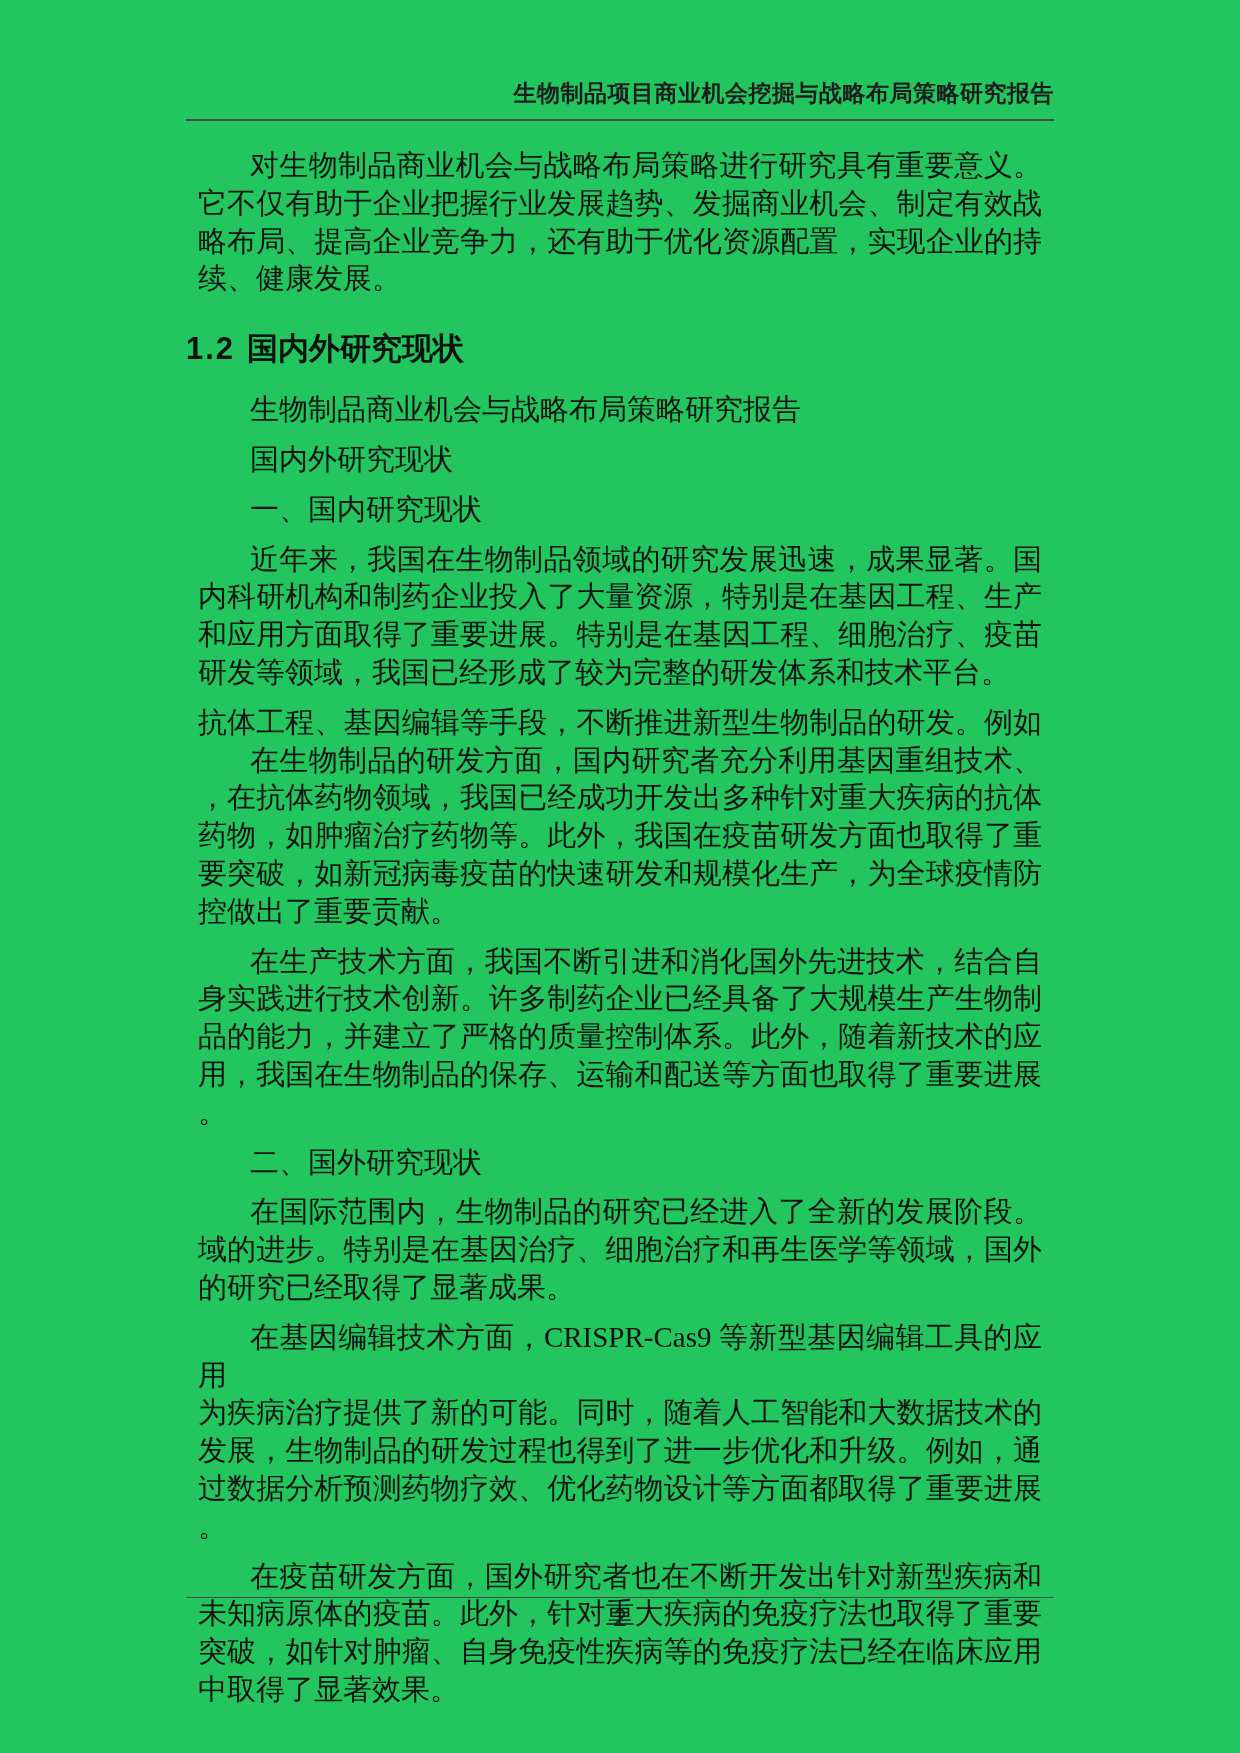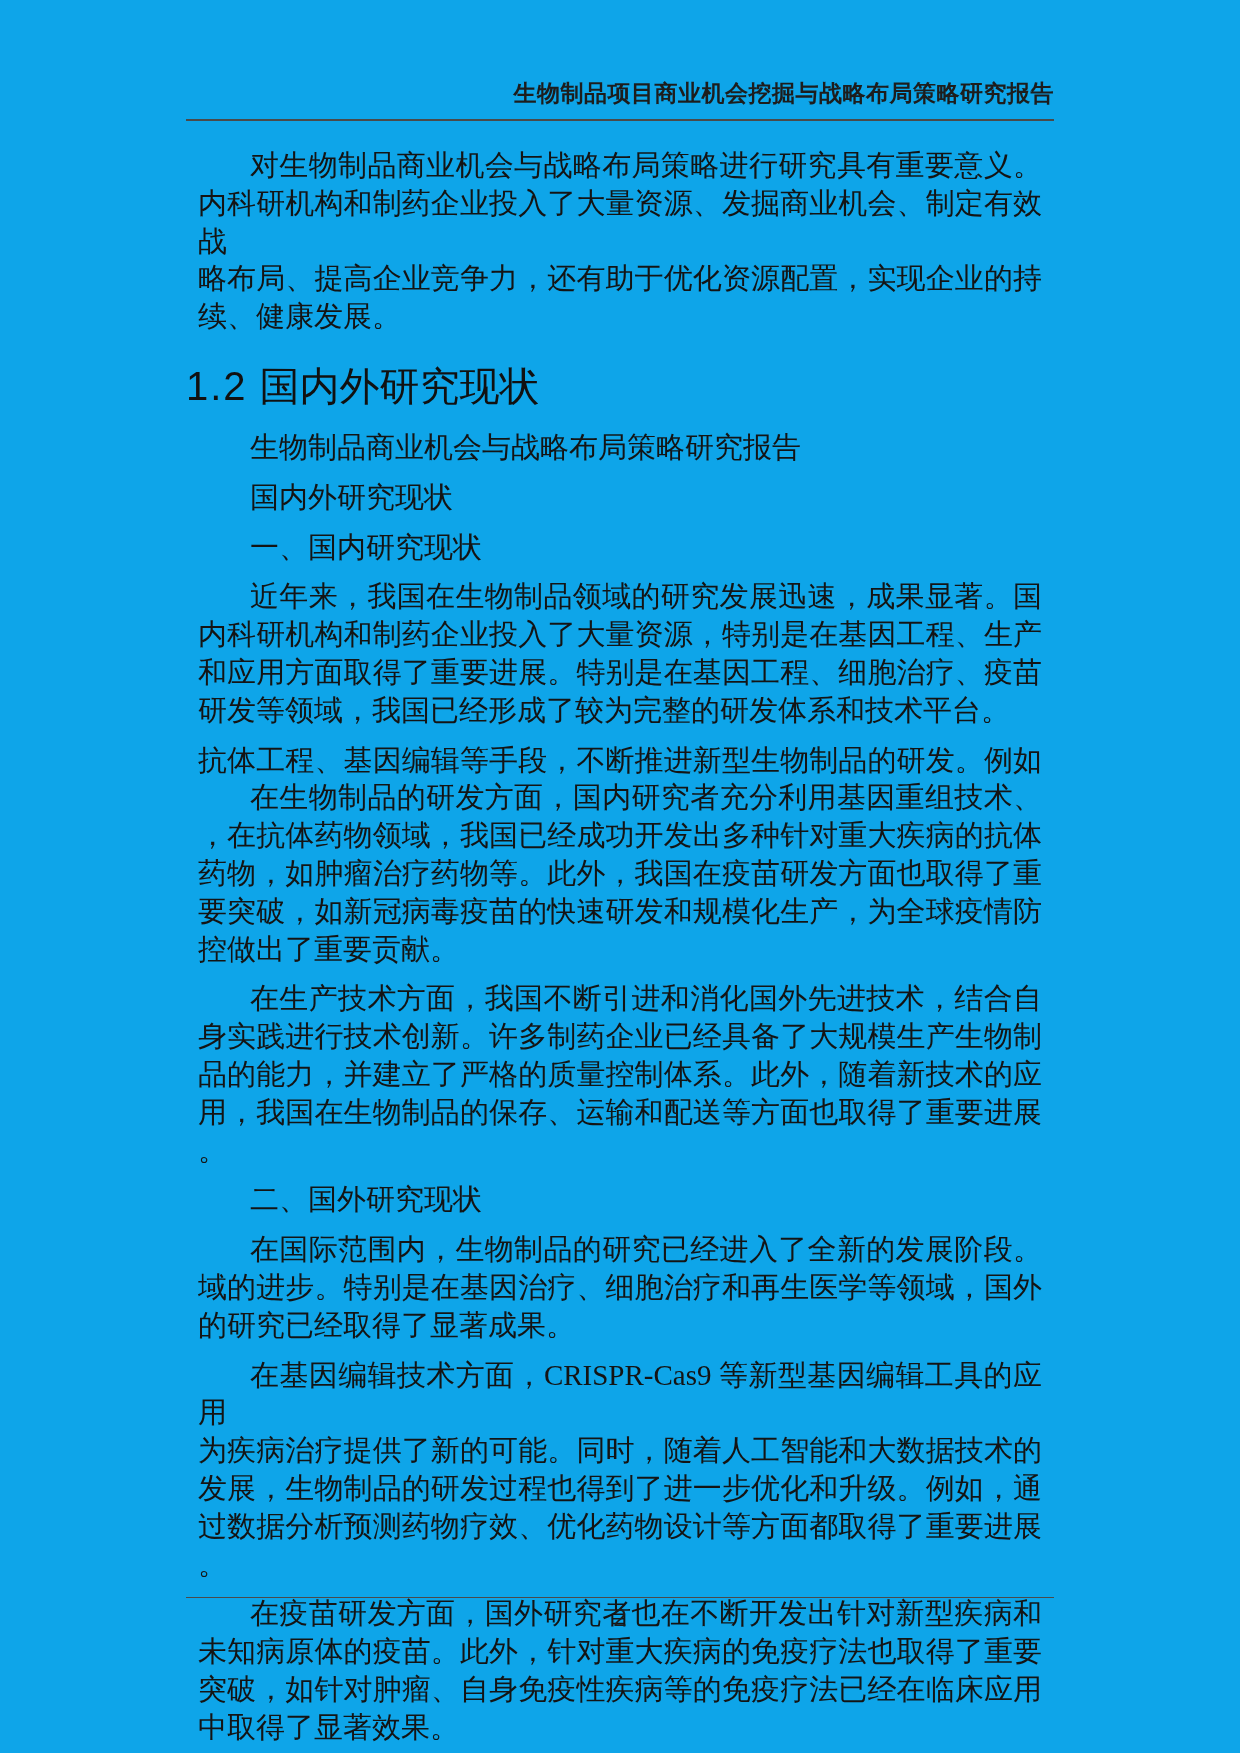--- a/index.html
+++ b/index.html
@@ -1,20 +1,20 @@
 <!DOCTYPE html>
 <html><head>
 <meta charset="utf-8">
 <style>
   html, body { margin: 0; padding: 0; background: #ffffff; }
   .page {
     position: relative;
     width: 1240px;
     height: 1753px;
-    background: #0ea5e9;
+    background: #22c55e;
     overflow: hidden;
     color: #161616;
     font-family: "Liberation Serif", "DejaVu Serif", serif;
   }
   
   .header {
     position: absolute;
     left: 186px;
     top: 0;
     width: 868px;
@@ -57,22 +57,22 @@
     -moz-text-align-last: justify;
   }
   .line.last {
     text-align-last: left;
     -moz-text-align-last: left;
   }
   .line.first { text-indent: 52px; }
   .heading {
     margin: 28px 0 20px 0;
     font-family: "Liberation Sans", "DejaVu Sans", sans-serif;
-    font-weight: normal;
-    font-size: 40px;
+    font-weight: bold;
+    font-size: 31px;
     line-height: 45px;
     color: #111111;
   }
   .heading .h-num { margin-right: 12px; letter-spacing: 2px; }
   
   .footer-rule {
     position: absolute;
     left: 186px;
     top: 1597px;
     width: 868px;
@@ -98,21 +98,21 @@
 
   <div class="header">
     <div class="header-title">生物制品项目商业机会挖掘与战略布局策略研究报告</div>
     <div class="header-rule"></div>
   </div>
 
   <div class="doc-body">
     <div id="before-heading">
         <div class="para">
           <div class="line first">对生物制品商业机会与战略布局策略进行研究具有重要意义。</div>
-          <div class="line">内科研机构和制药企业投入了大量资源、发掘商业机会、制定有效战</div>
+          <div class="line">它不仅有助于企业把握行业发展趋势、发掘商业机会、制定有效战</div>
           <div class="line">略布局、提高企业竞争力，还有助于优化资源配置，实现企业的持</div>
           <div class="line last">续、健康发展。</div>
         </div>
       </div>
 
     <h2 class="heading">
       <span class="h-num">1.2</span><span class="h-title">国内外研究现状</span>
     </h2>
 
     <div id="after-heading">

